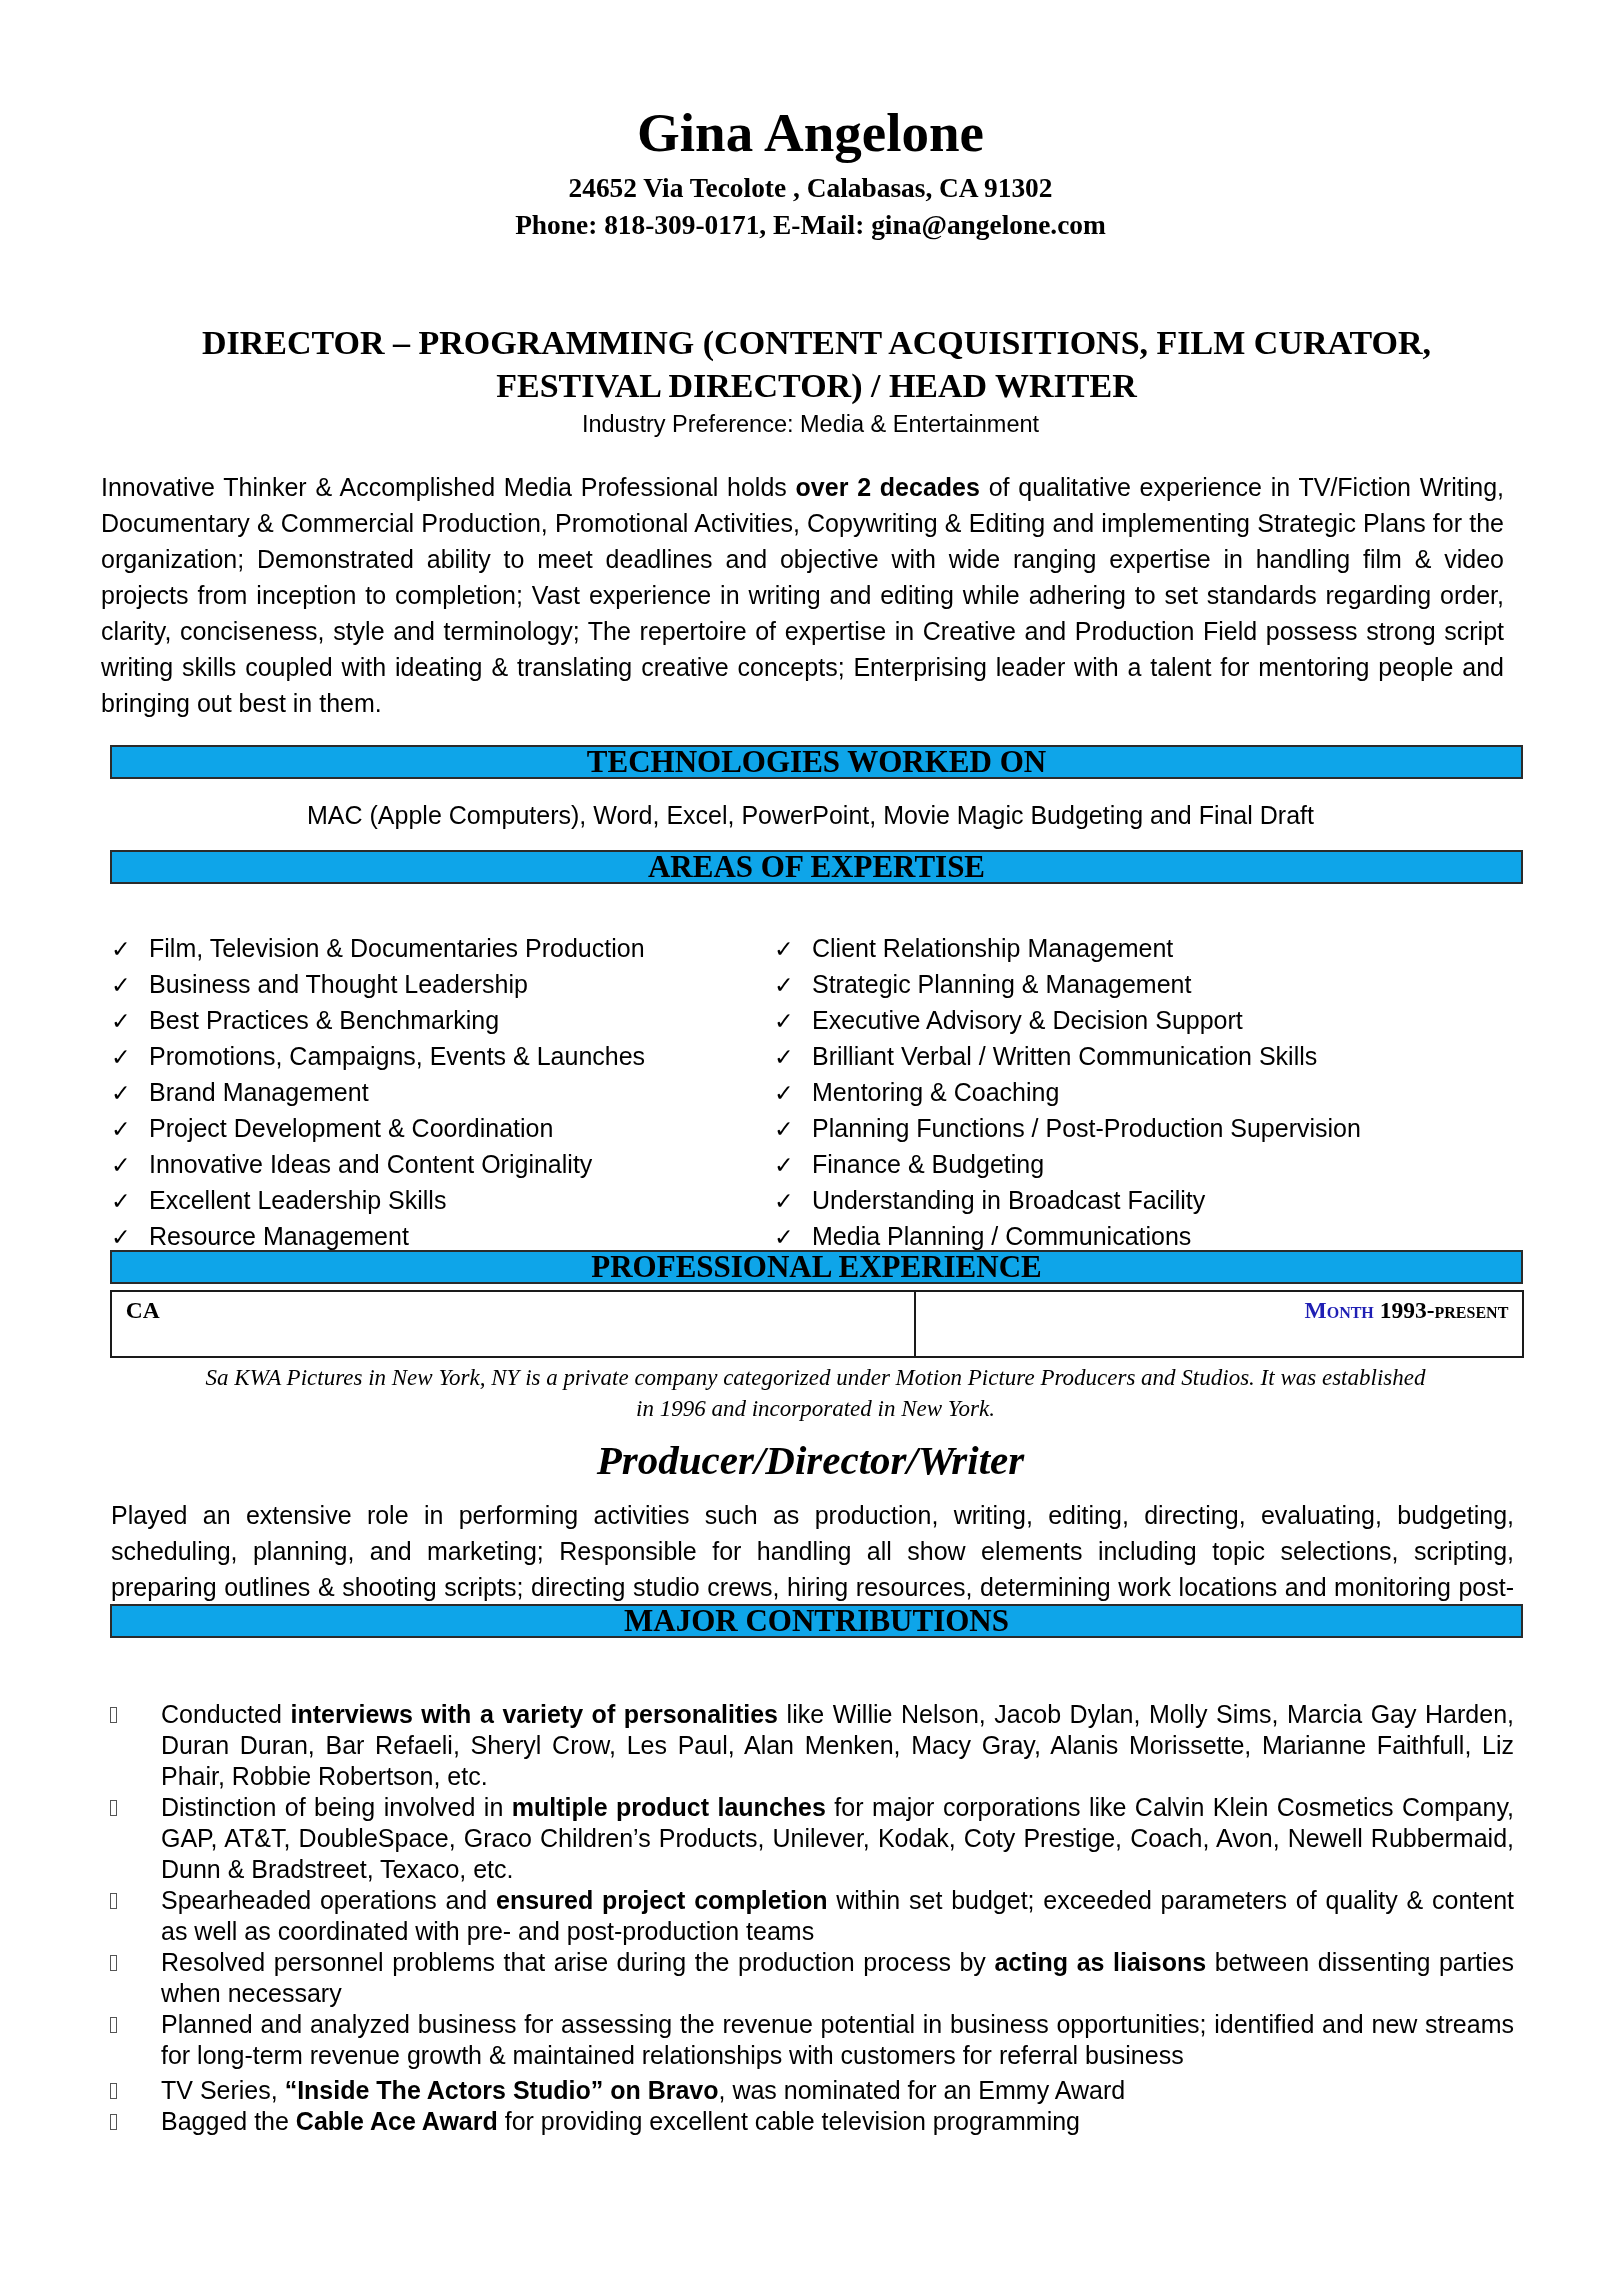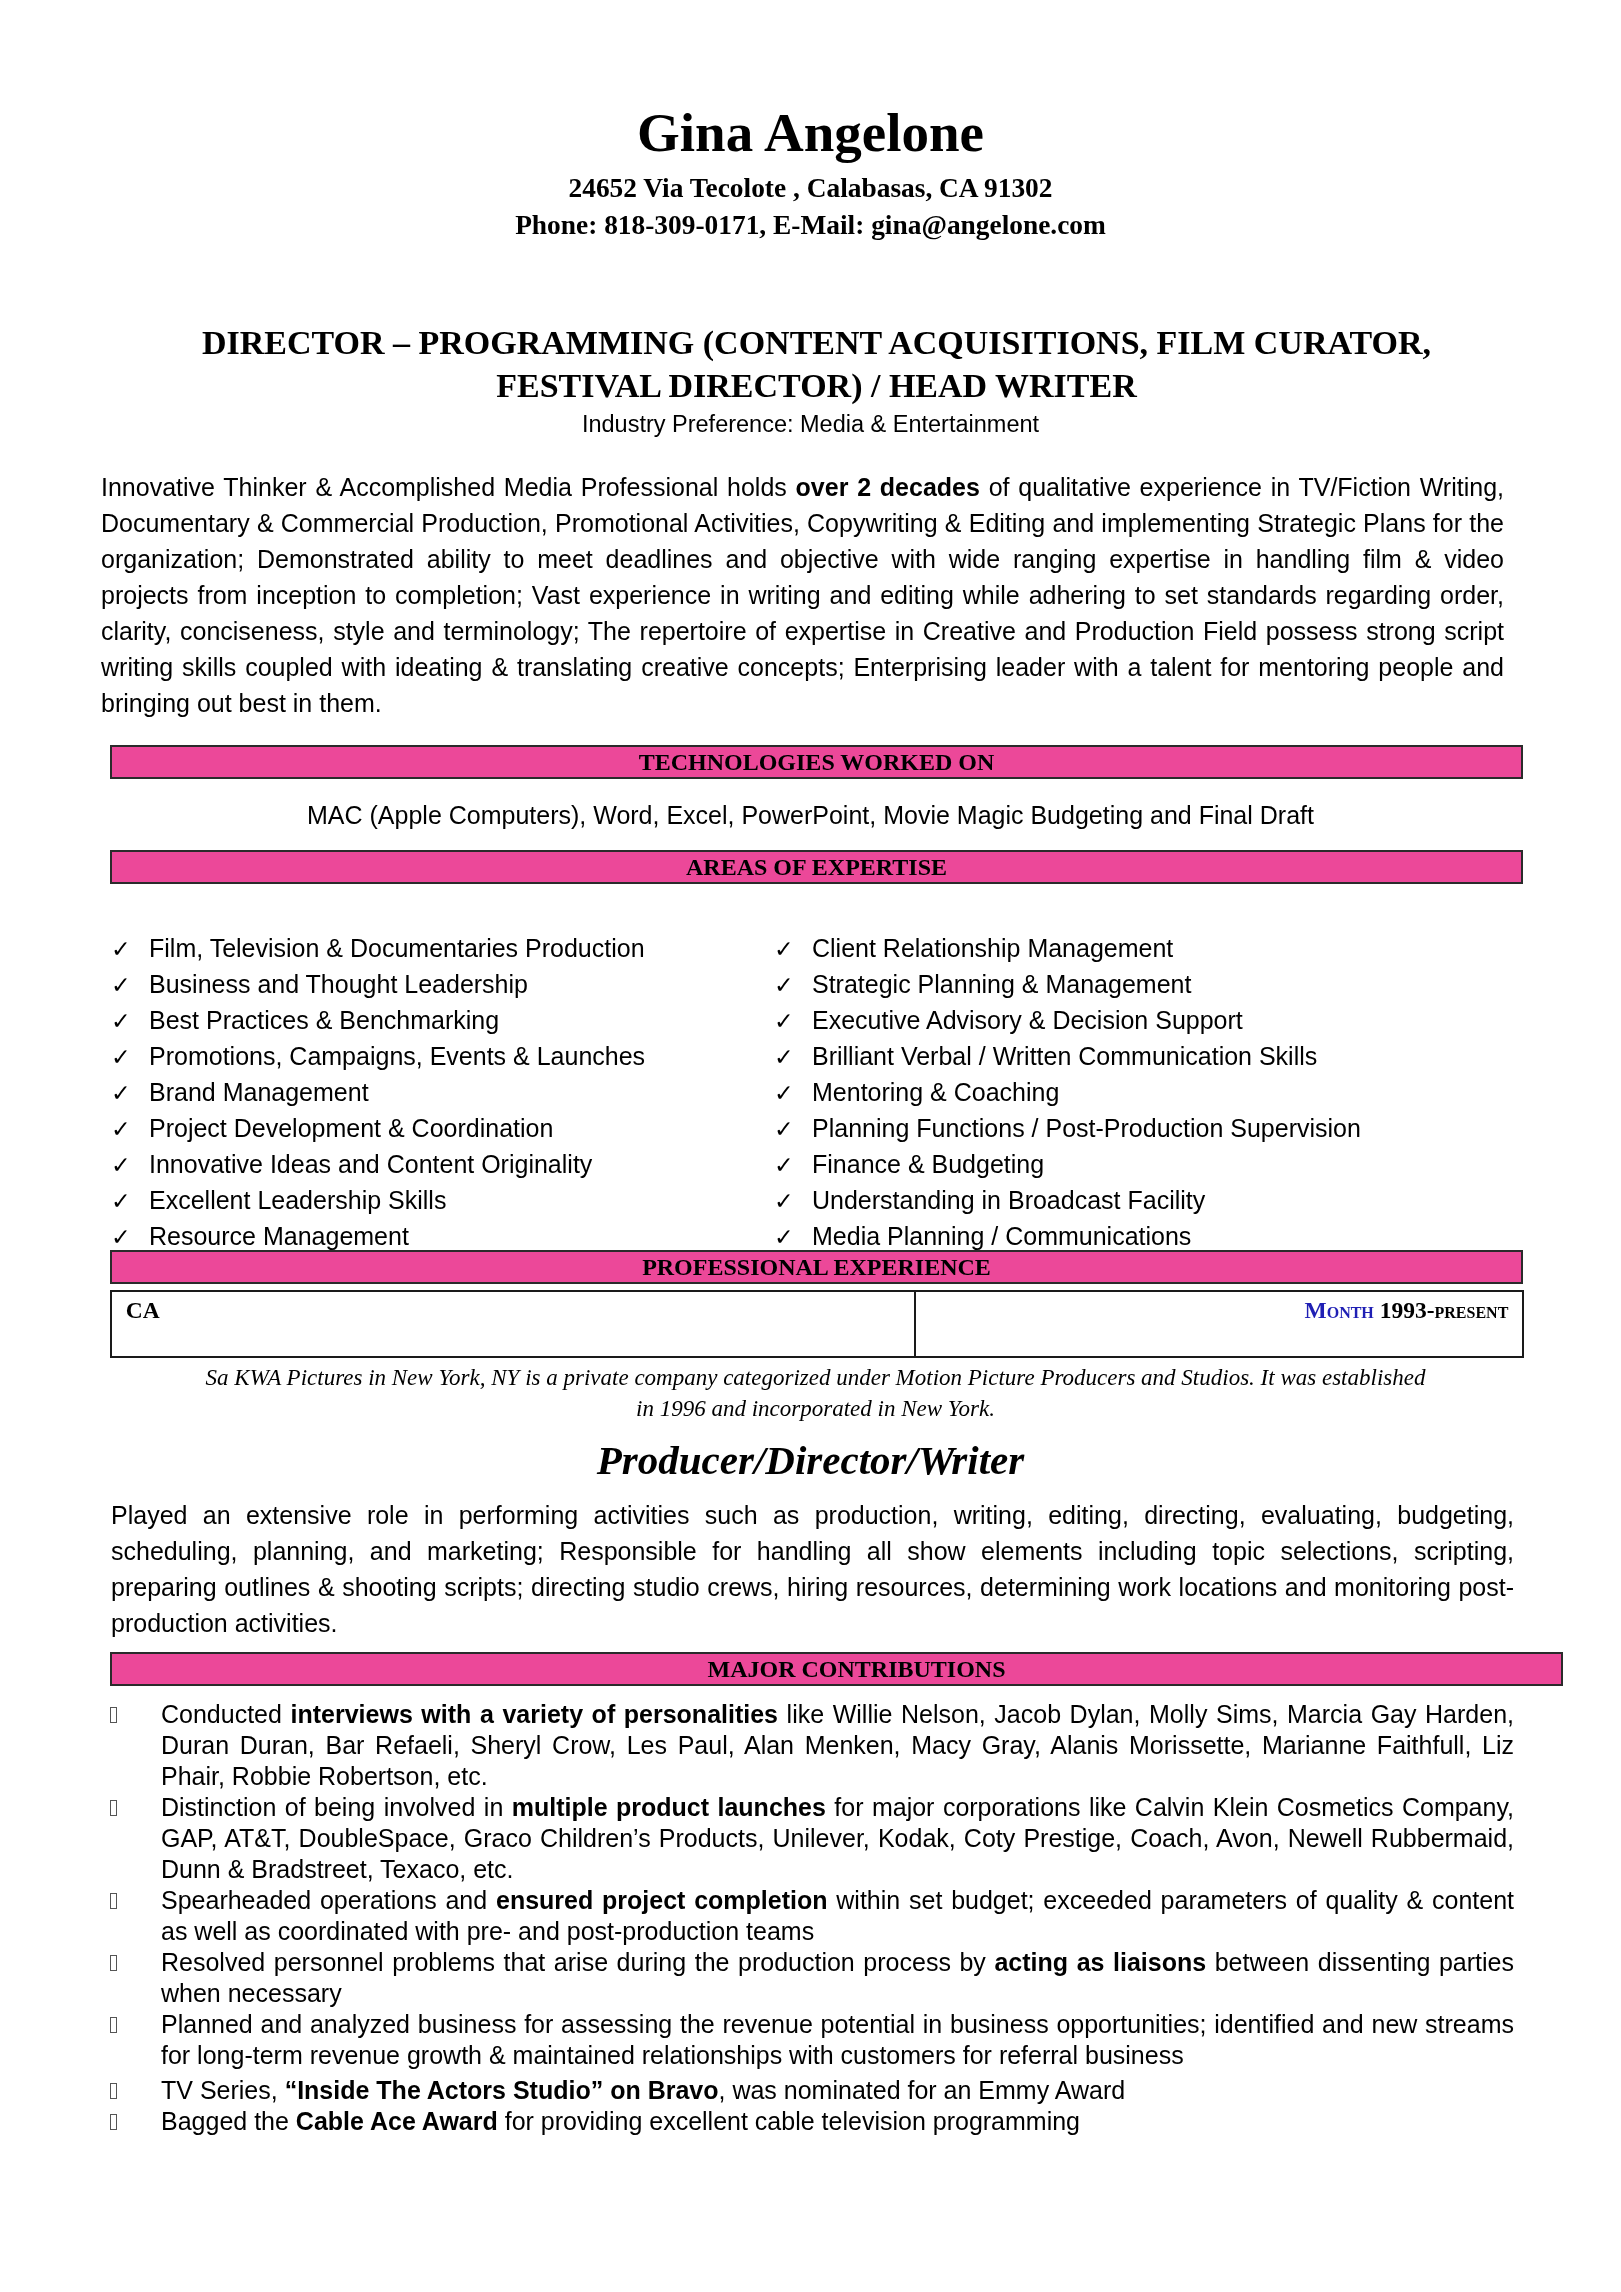--- a/index.html
+++ b/index.html
@@ -11,21 +11,21 @@
   .name { position: absolute; top: 98px; left: 0; width: 1621px; text-align: center; font-size: 55px; font-weight: bold; line-height: 69px; }
   .address { position: absolute; top: 171px; left: 0; width: 1621px; text-align: center; font-size: 27.4px; font-weight: bold; line-height: 35px; }
   .contact { position: absolute; top: 208px; left: 0; width: 1621px; text-align: center; font-size: 27.4px; font-weight: bold; line-height: 35px; }
 
   .title { position: absolute; top: 321px; left: 110px; width: 1413px; text-align: center; font-size: 34px; font-weight: bold; line-height: 43px; }
   .industry { position: absolute; top: 410px; left: 0; width: 1621px; text-align: center; font-size: 23.5px; line-height: 29px; }
 
   .summary { position: absolute; top: 469px; left: 101px; width: 1403px; font-size: 25px; line-height: 36px; text-align: justify; text-align-last: left; }
   .summary b { font-weight: bold; }
 
-  .section-header { position: absolute; left: 110px; width: 1409px; height: 30px; background: #ec4899; border: 2px solid #2b2b2b; border-bottom-width: 2.9px; text-align: center; font-size: 24px; font-weight: bold; line-height: 30px; }
+  .section-header { position: absolute; left: 110px; width: 1409px; height: 30px; background: #0ea5e9; border: 2px solid #2b2b2b; border-bottom-width: 2.9px; text-align: center; font-size: 31px; font-weight: bold; line-height: 30px; }
 
   .tech-text { position: absolute; top: 799px; left: 0; width: 1621px; text-align: center; font-size: 25px; line-height: 33px; }
 
   .expertise-col { position: absolute; top: 930px; margin: 0; padding: 0; list-style: none; }
   .expertise-col li { height: 36px; line-height: 36px; font-size: 25px; white-space: nowrap; }
   .check { display: inline-block; width: 38px; font-size: 23.5px; }
   .col-left { left: 111px; }
   .col-right { left: 774px; }
 
   .exp-table { position: absolute; top: 1290px; left: 110px; width: 1410px; height: 64px; border: 2px solid #1a1a1a; display: flex; }
@@ -101,21 +101,21 @@
 
   <div class="company-desc serif">
     <div>Sa KWA Pictures in New York, NY is a private company categorized under Motion Picture Producers and Studios. It was established</div>
     <div>in 1996 and incorporated in New York.</div>
   </div>
 
   <div class="job-title serif">Producer/Director/Writer</div>
 
   <div class="job-desc sans">Played an extensive role in performing activities such as production, writing, editing, directing, evaluating, budgeting, scheduling, planning, and marketing; Responsible for handling all show elements including topic selections, scripting, preparing outlines &amp; shooting scripts; directing studio crews, hiring resources, determining work locations and monitoring post-production activities.</div>
 
-  <div class="section-header serif" style="top:1652px;padding-left:40px;">MAJOR CONTRIBUTIONS</div>
+  <div class="section-header serif" style="top:1604px;">MAJOR CONTRIBUTIONS</div>
 
   <ul class="contrib-list sans">
     <li><span class="bullet-box"></span><span>Conducted </span><b>interviews with a variety of personalities</b><span> like Willie Nelson, Jacob Dylan, Molly Sims, Marcia Gay Harden, Duran Duran, Bar Refaeli, Sheryl Crow, Les Paul, Alan Menken, Macy Gray, Alanis Morissette, Marianne Faithfull, Liz Phair, Robbie Robertson, etc.</span></li>
     <li><span class="bullet-box"></span><span>Distinction of being involved in </span><b>multiple product launches</b><span> for major corporations like Calvin Klein Cosmetics Company, GAP, AT&amp;T, DoubleSpace, Graco Children’s Products, Unilever, Kodak, Coty Prestige, Coach, Avon, Newell Rubbermaid, Dunn &amp; Bradstreet, Texaco, etc.</span></li>
     <li><span class="bullet-box"></span><span>Spearheaded operations and </span><b>ensured project completion</b><span> within set budget; exceeded parameters of quality &amp; content as well as coordinated with pre- and post-production teams</span></li>
     <li><span class="bullet-box"></span><span>Resolved personnel problems that arise during the production process by </span><b>acting as liaisons</b><span> between dissenting parties when necessary</span></li>
     <li><span class="bullet-box"></span><span>Planned and analyzed business for assessing the revenue potential in business opportunities; identified and new streams for long-term revenue growth &amp; maintained relationships with customers for referral business</span><b></b><span></span></li>
     <li class="gap"><span class="bullet-box"></span><span>TV Series, </span><b>“Inside The Actors Studio” on Bravo</b><span>, was nominated for an Emmy Award</span></li>
     <li><span class="bullet-box"></span><span>Bagged the </span><b>Cable Ace Award</b><span> for providing excellent cable television programming</span></li>
   </ul>

